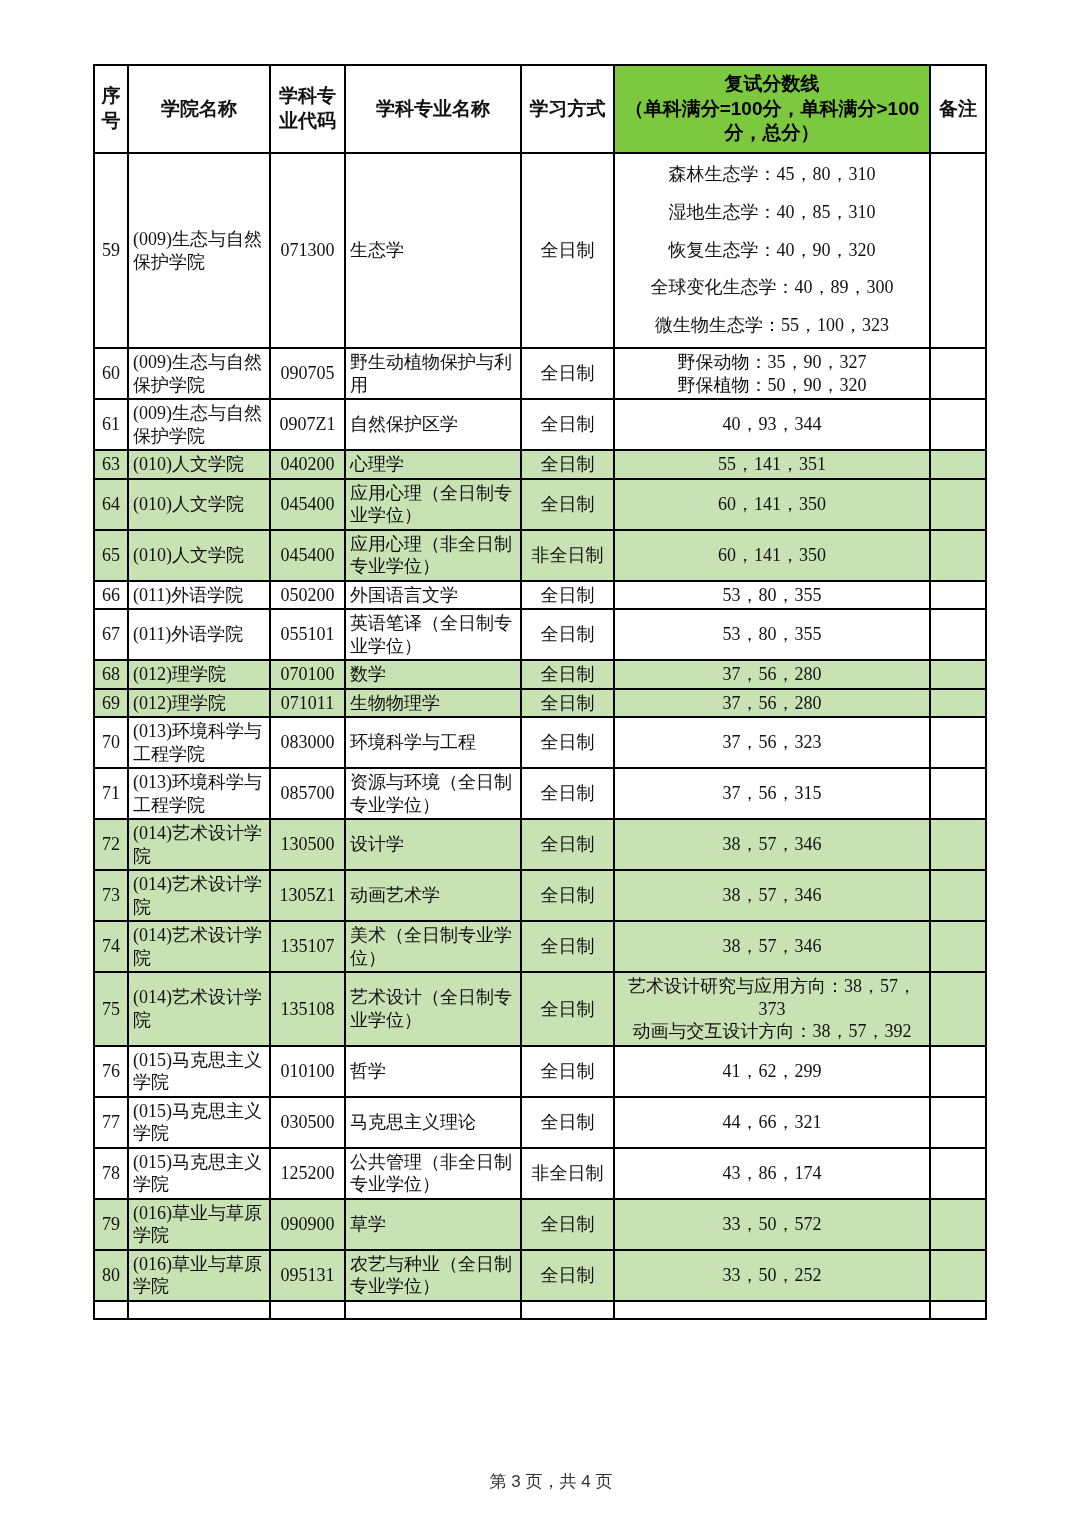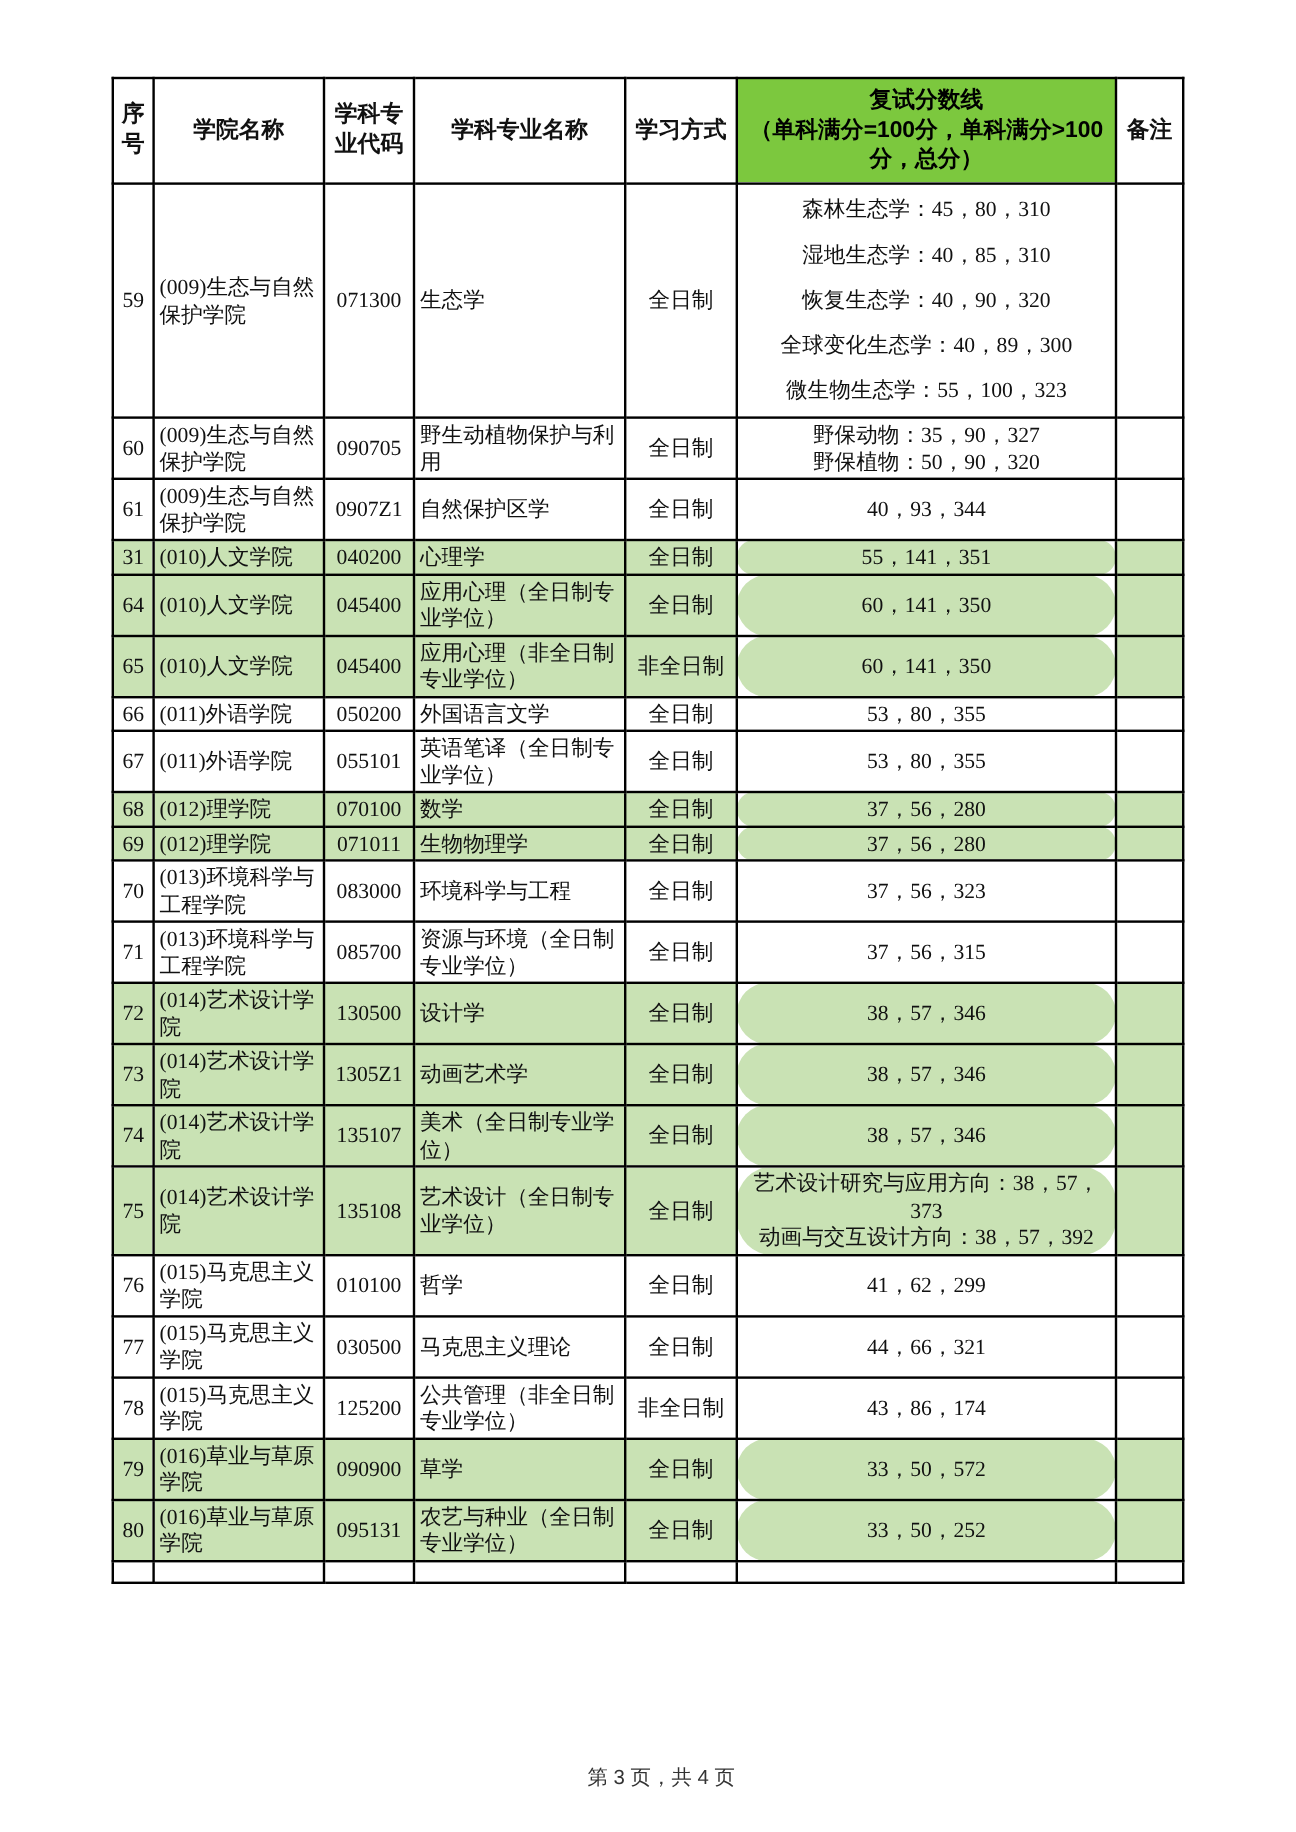--- a/index.html
+++ b/index.html
@@ -45,21 +45,20 @@
   .score-table thead th.score-th {
     background: var(--header-green);
     color: #000000;
   }
   .college-cell, .major-cell { text-align: left; }
   .code-cell, .mode-cell, .row-no-cell { text-align: center; }
   .scores-cell {
     text-align: center;
     font-size: 20px;
     line-height: 1.5;
-    border-radius: 30px;
   }
   .scores-cell.spacious { line-height: 2.1; }
   tr.green td { background: var(--row-green); }
   tr.empty-row td { height: 18px; padding: 0; }
   .page-footer {
     position: absolute;
     left: 0; right: 0;
     top: 1470px;
     text-align: center;
     font-family: "Liberation Sans", "DejaVu Sans", sans-serif;
@@ -128,21 +127,21 @@
         <td class="college-cell">(009)生态与自然保护学院</td>
         <td class="code-cell">0907Z1</td>
         <td class="major-cell">自然保护区学</td>
         <td class="mode-cell">全日制</td>
         <td class="scores-cell">
           <div>40，93，344</div>
         </td>
         <td class="remark-cell"></td>
       </tr>
       <tr class="green">
-        <td class="row-no-cell">31</td>
+        <td class="row-no-cell">63</td>
         <td class="college-cell">(010)人文学院</td>
         <td class="code-cell">040200</td>
         <td class="major-cell">心理学</td>
         <td class="mode-cell">全日制</td>
         <td class="scores-cell">
           <div>55，141，351</div>
         </td>
         <td class="remark-cell"></td>
       </tr>
       <tr class="green">

